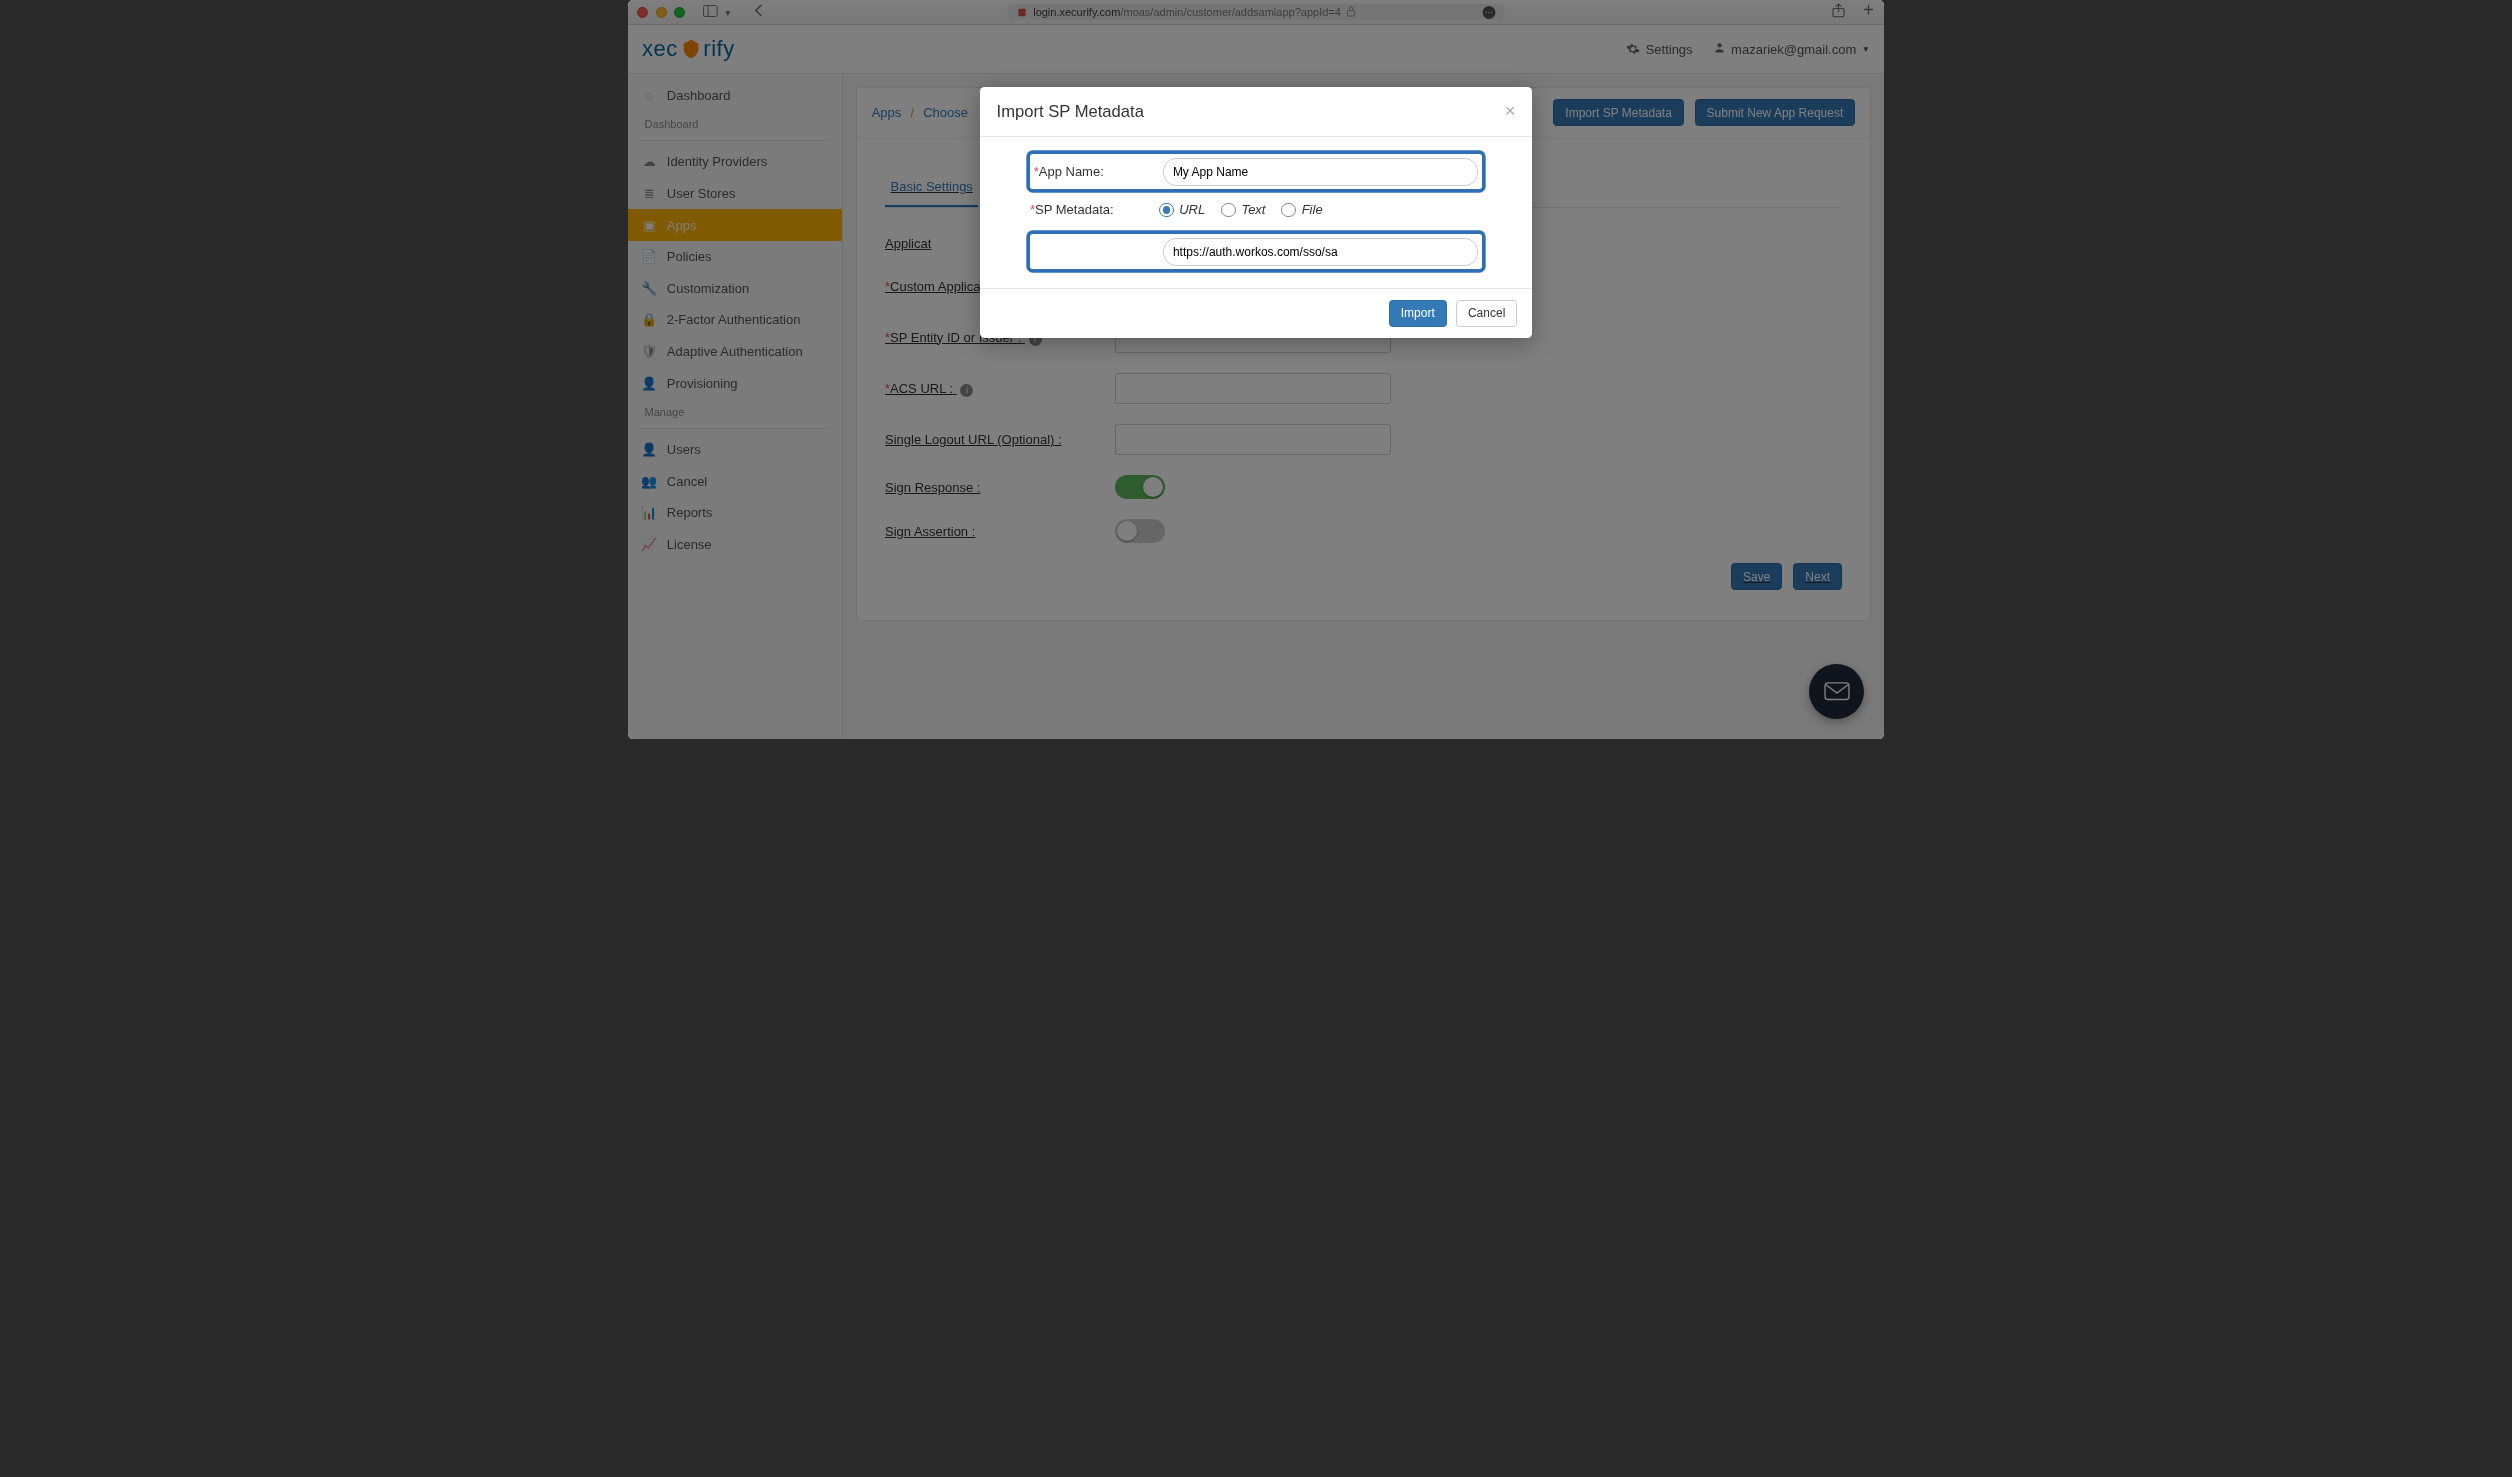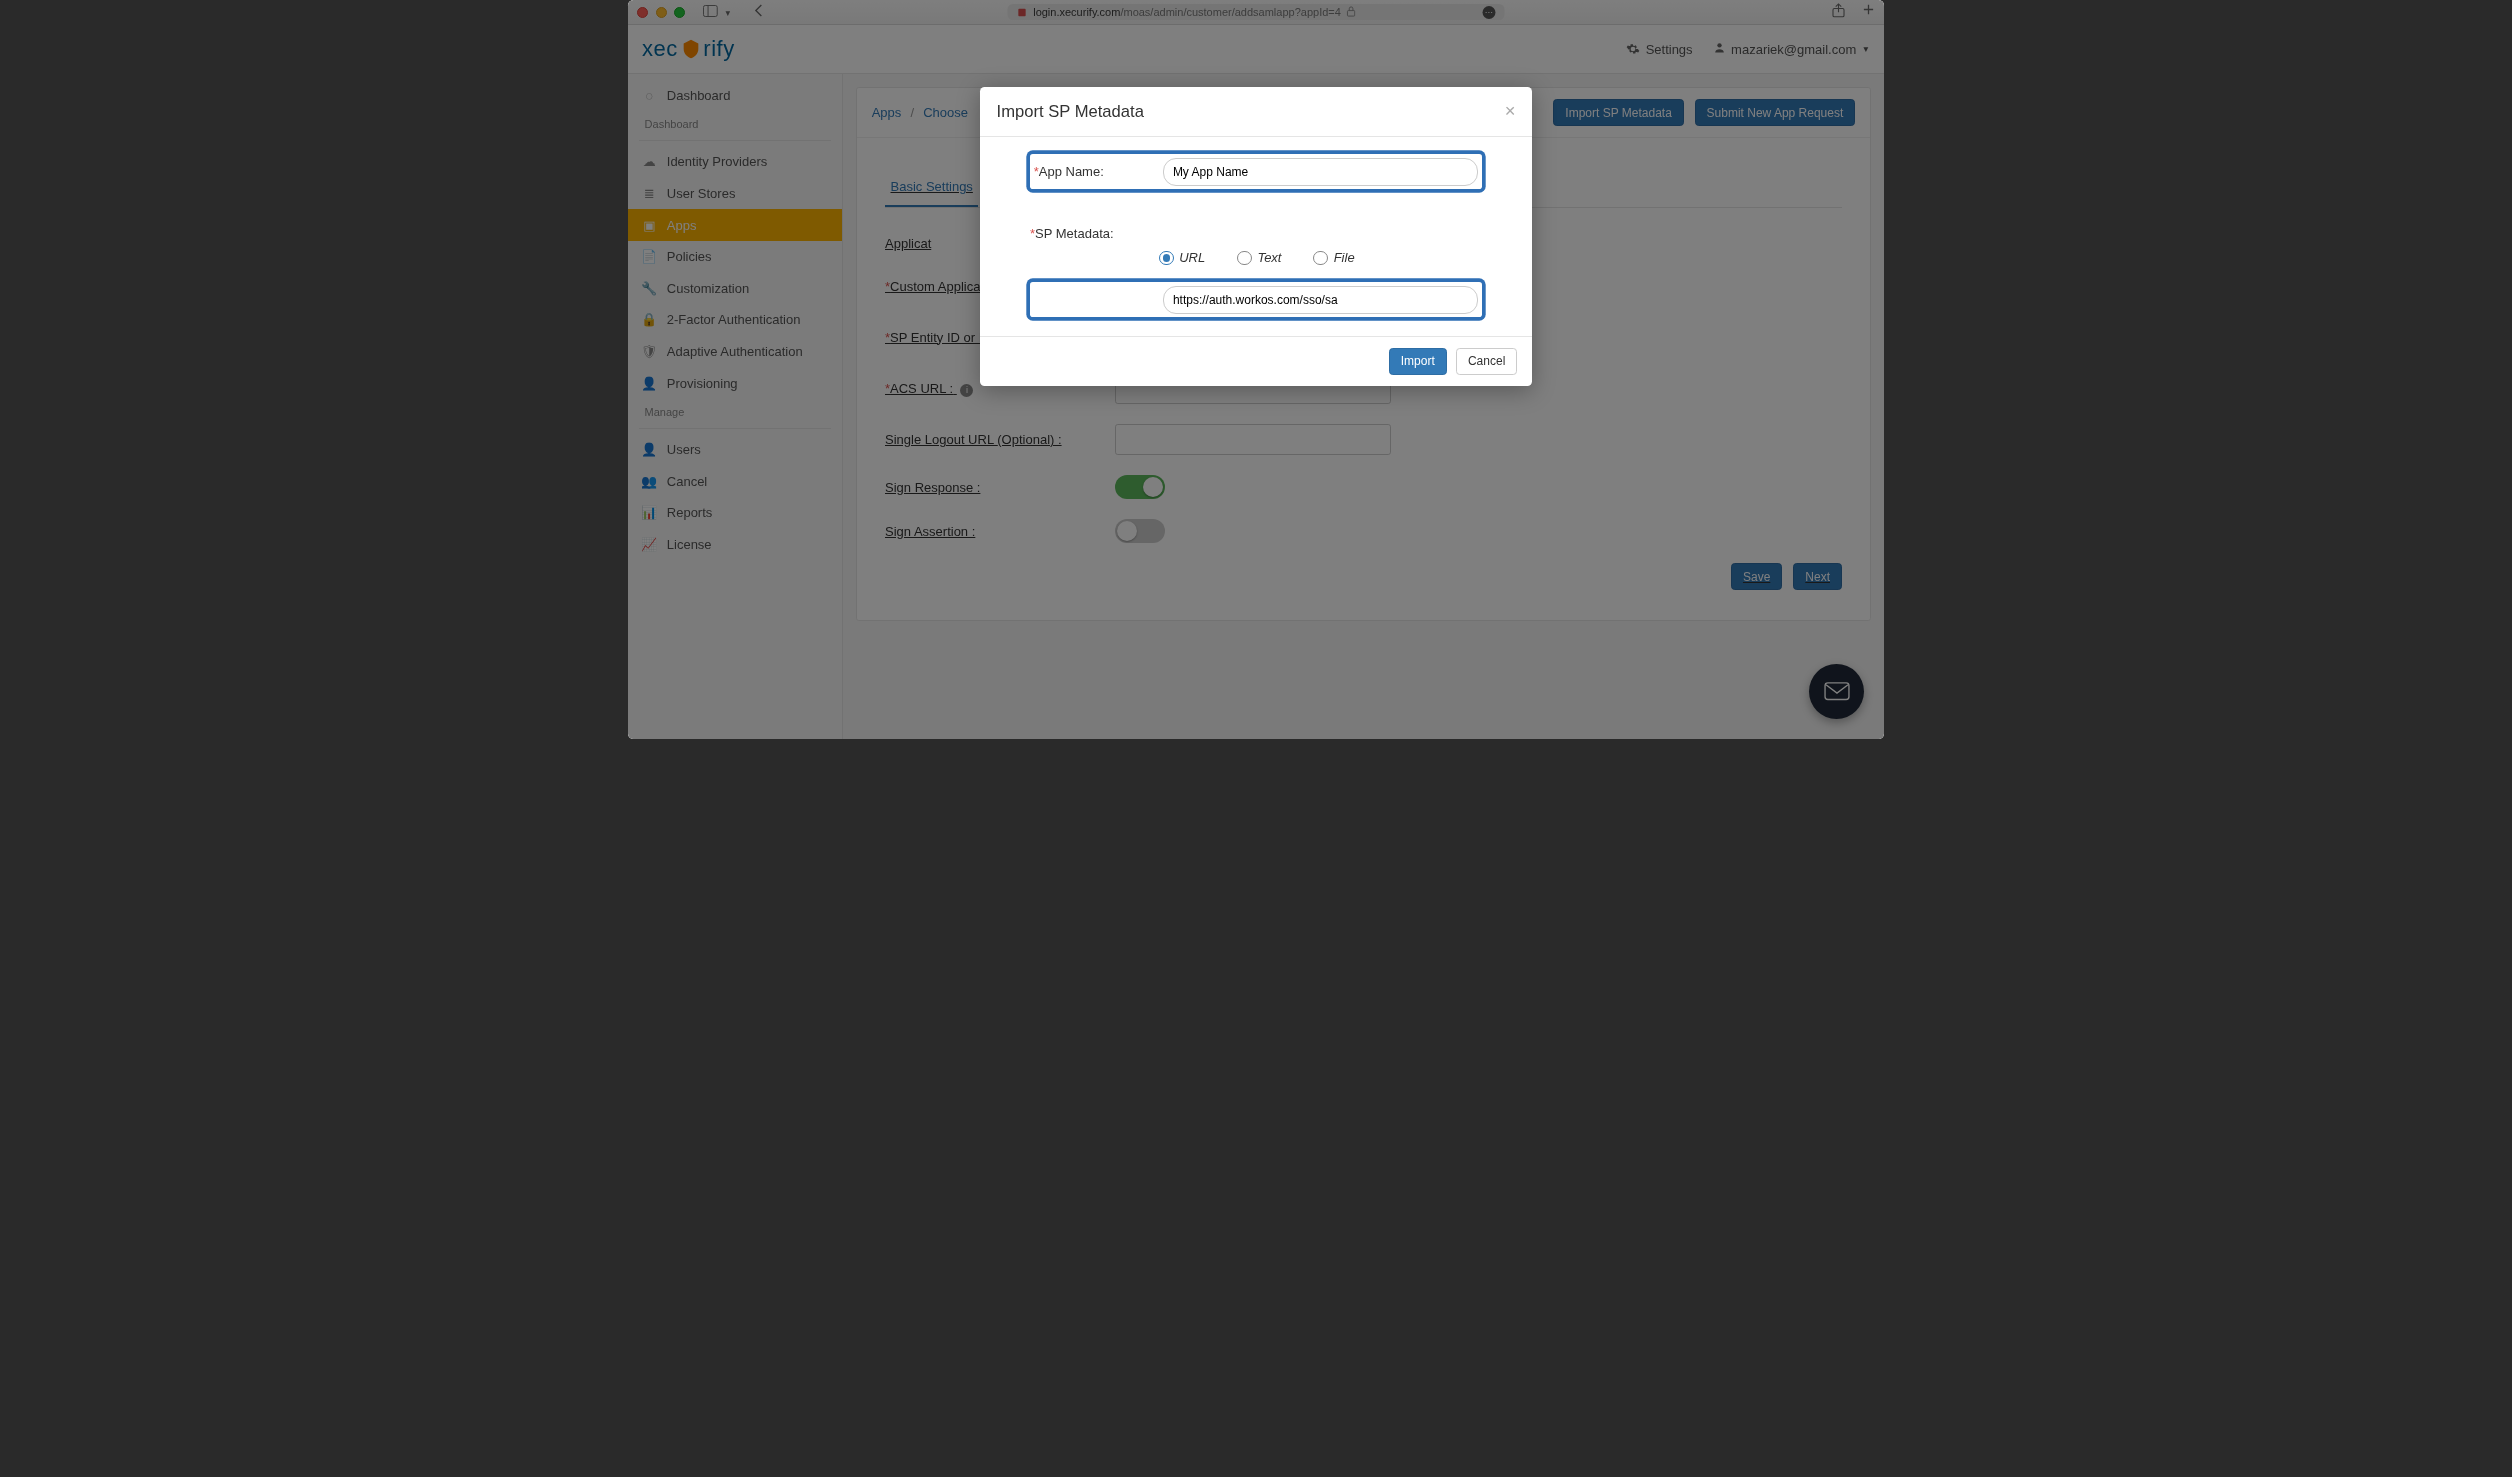--- a/index.html
+++ b/index.html
@@ -73,21 +73,21 @@
   .overlay{position:absolute; inset:0; background:rgba(0,0,0,.5);}
   .modal{width:552px; background:#fff; border-radius:4.6px; position:absolute; left:50%; top:87px; transform:translateX(-50%); box-shadow:0 4.6px 23px rgba(0,0,0,.3);}
   .modal-head{padding:14.7px 16.6px; border-bottom:0.9px solid #e5e5e5; display:flex; justify-content:space-between; align-items:center;}
   .modal-title{font-size:16.6px; font-weight:500; color:#333;}
   .modal-close{color:#aaa; font-size:18.4px; cursor:pointer; line-height:1;}
   .modal-body{padding:16.6px 50px 18.4px;}
   .modal-row{display:flex; align-items:center; margin-bottom:16.6px;}
   .modal-label{width:129px; font-size:13px; color:#333;}
   .modal-input{flex:1; height:28px; border:0.9px solid #ccc; border-radius:13px; padding:3.7px 9.2px; font-size:12px;}
   .hl-blue{box-shadow:0 0 0 3.7px #2f6fb5; border-radius:2.8px; padding:3.7px;}
-  .radio-group{display:flex; gap:32px; align-items:flex-start; font-style:italic; font-size:13px;margin-top:48px;}
+  .radio-group{display:flex; gap:16px; align-items:flex-start; font-style:italic; font-size:13px;}
   .radio{width:14.7px;height:14.7px;border:1.8px solid #337ab7;border-radius:50%;display:inline-flex;align-items:center;justify-content:center;}
   .radio.selected::after{content:"";width:7.4px;height:7.4px;background:#337ab7;border-radius:50%;}
   .radio-off{border-color:#888;}
   .modal-foot{padding:11px 14.7px; border-top:0.9px solid #e5e5e5; display:flex; justify-content:flex-end; gap:9.2px;}
 
   .lock-ic svg, .gear-ic svg{display:block;}
 </style>
 </head>
 <body>
 

